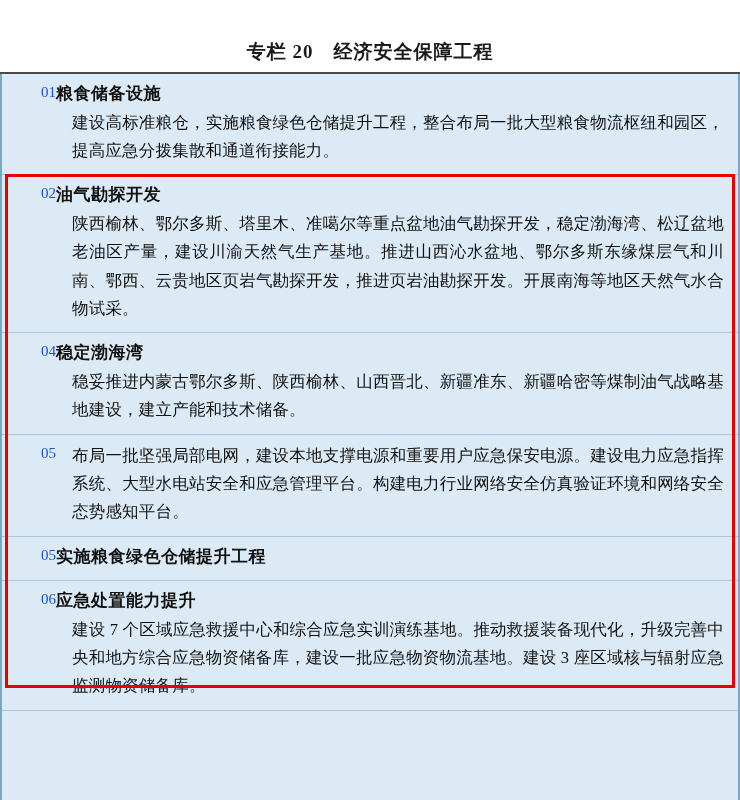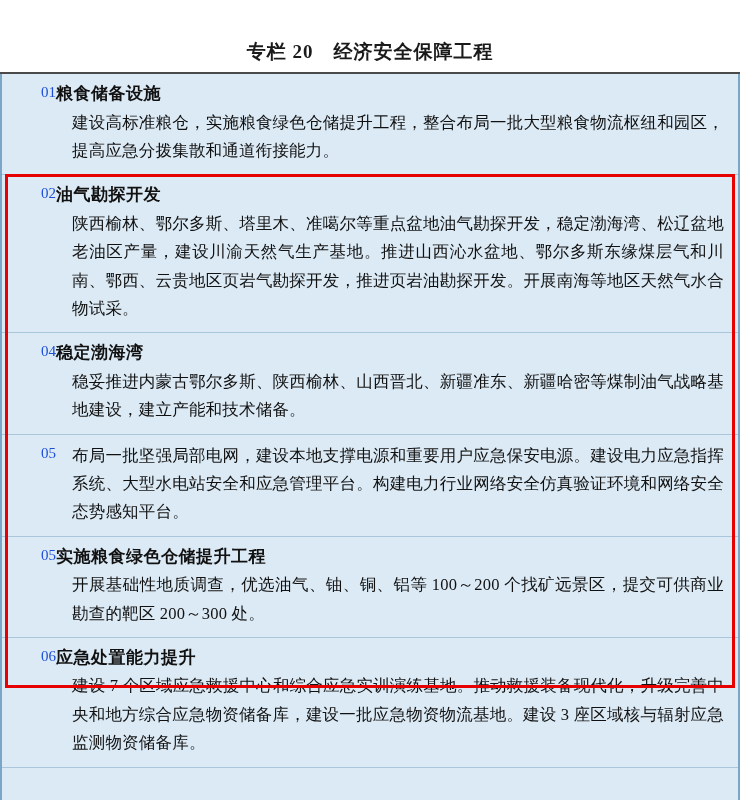--- a/index.html
+++ b/index.html
@@ -145,21 +145,20 @@
       <div class="row-num">05</div>
       <div class="row-content">
         <div class="row-desc">布局一批坚强局部电网，建设本地支撑电源和重要用户应急保安电源。建设电力应急指挥系统、大型水电站安全和应急管理平台。构建电力行业网络安全仿真验证环境和网络安全态势感知平台。</div>
       </div>
     </div>
 
     <div class="row">
       <div class="row-num">05</div>
       <div class="row-content">
         <div class="row-heading">实施粮食绿色仓储提升工程</div>
-        <div class="row-desc">开展基础性地质调查，优选油气、铀、铜、铝等 100～200 个找矿远景区，提交可供商业勘查的靶区 200～300 处。</div>
       </div>
     </div>
 
     <div class="row">
       <div class="row-num">06</div>
       <div class="row-content">
         <div class="row-heading">应急处置能力提升</div>
         <div class="row-desc">建设 7 个区域应急救援中心和综合应急实训演练基地。推动救援装备现代化，升级完善中央和地方综合应急物资储备库，建设一批应急物资物流基地。建设 3 座区域核与辐射应急监测物资储备库。</div>
       </div>
     </div>

